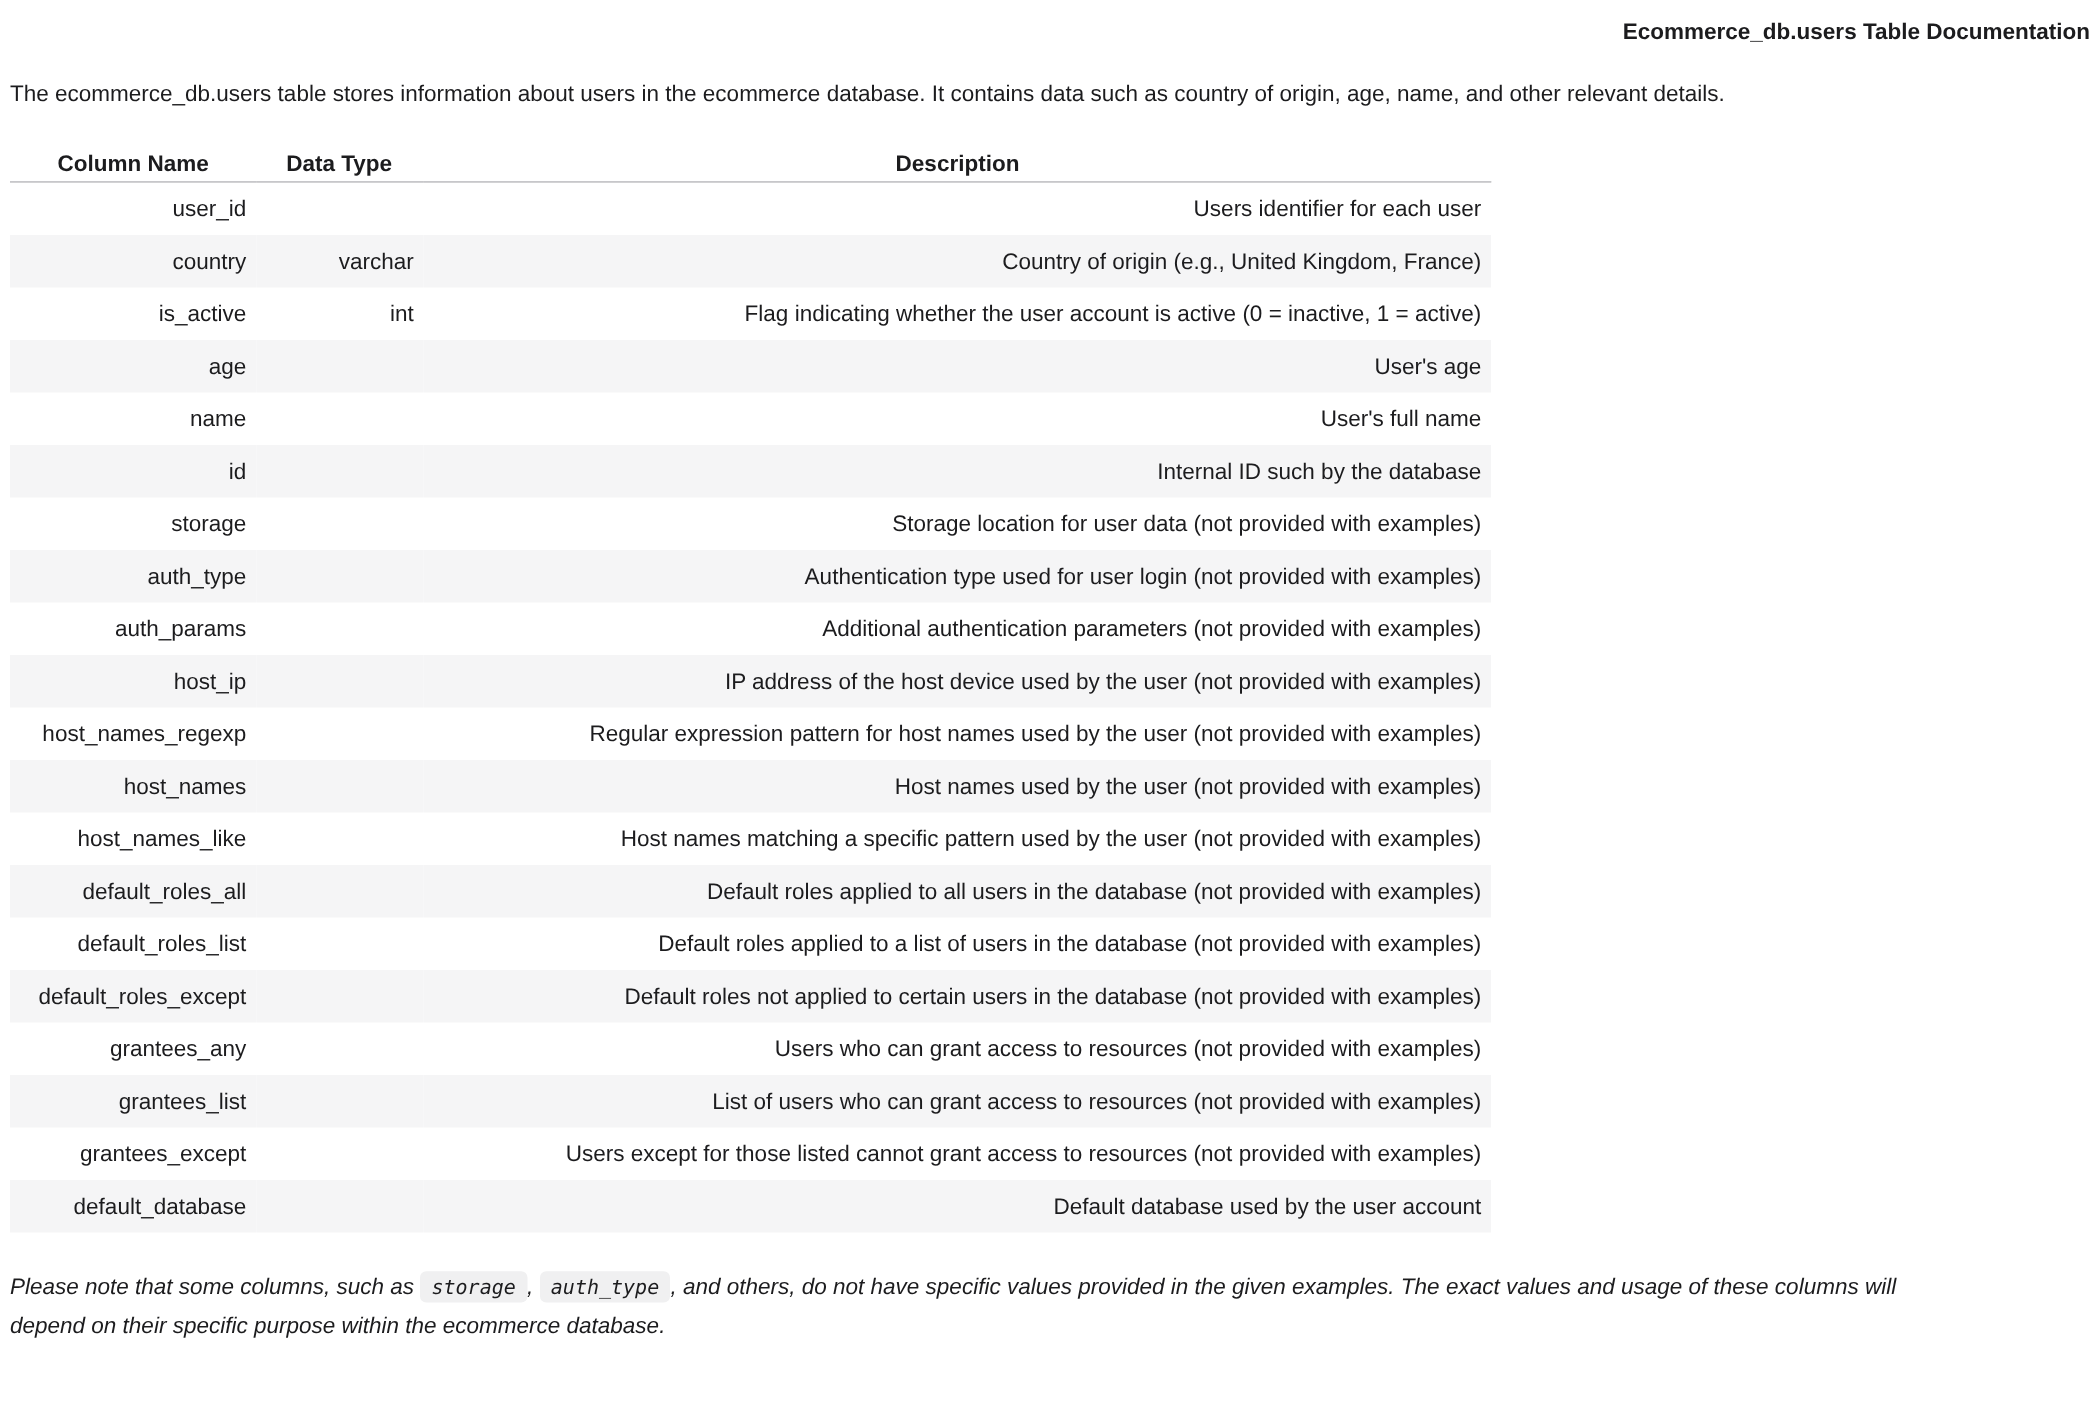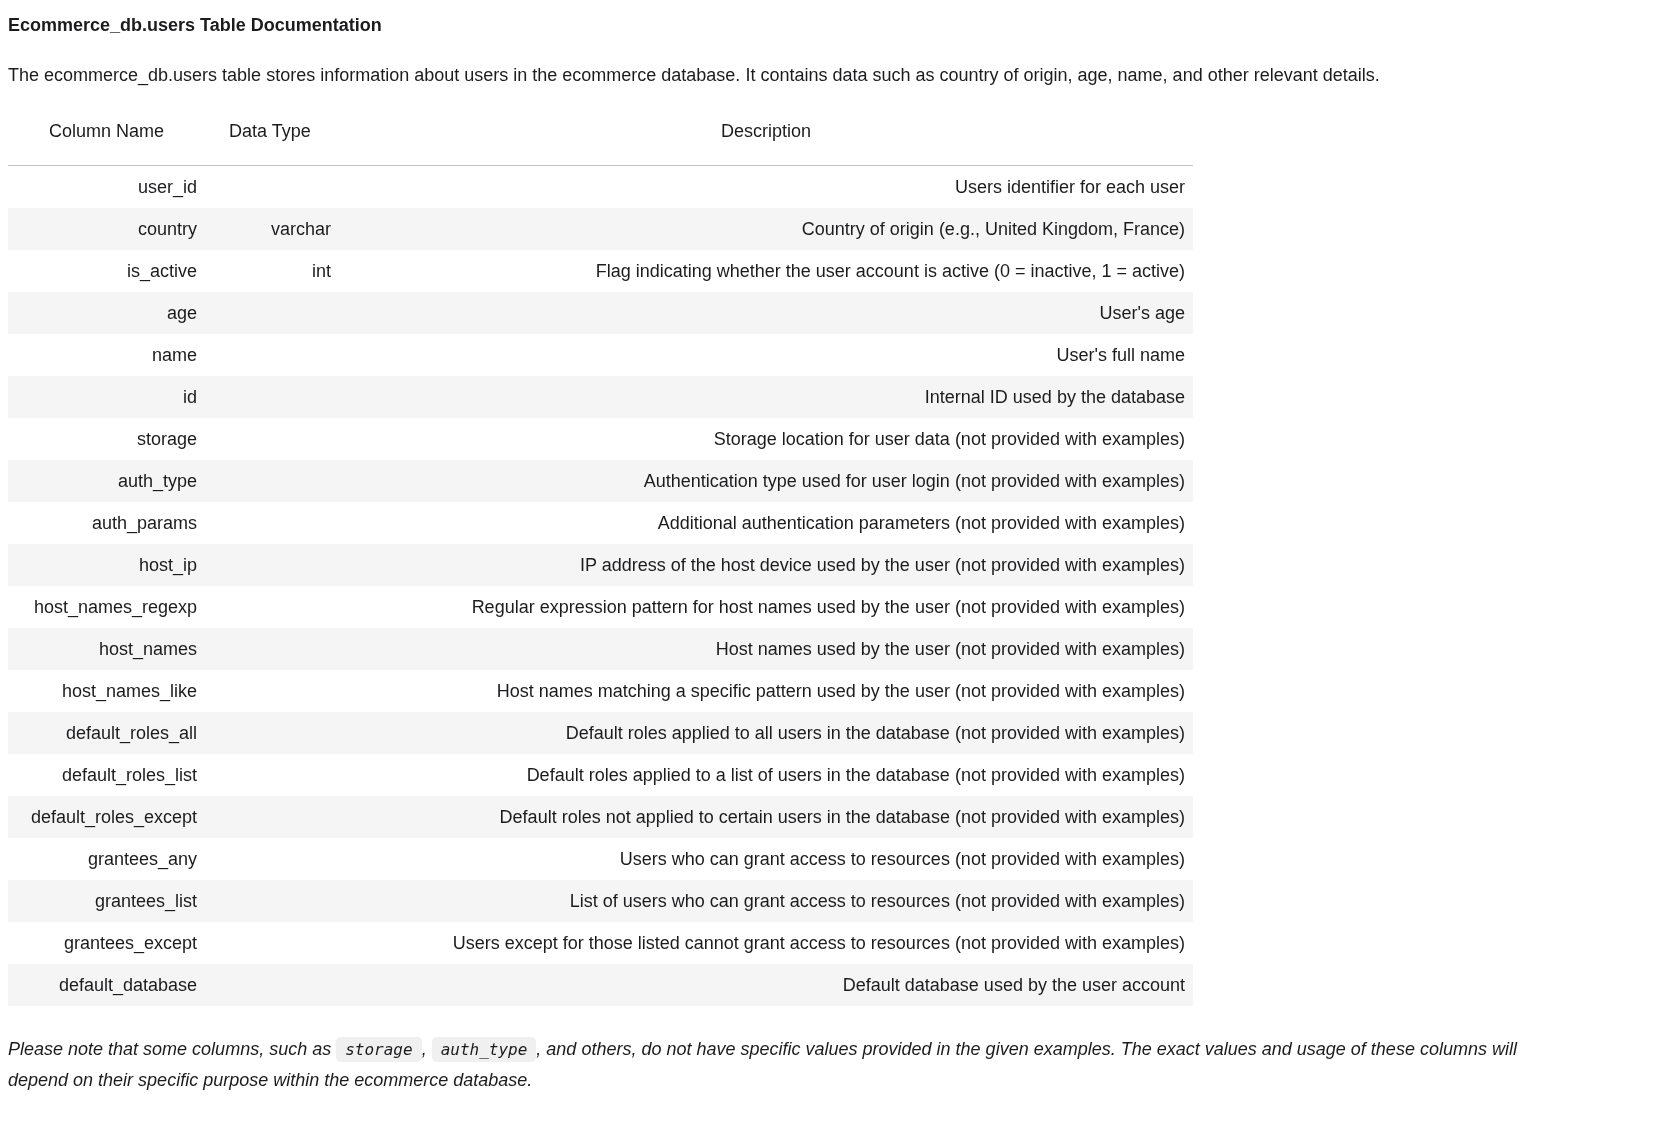--- a/index.html
+++ b/index.html
@@ -15,36 +15,37 @@
     font-family: "Liberation Sans", "DejaVu Sans", sans-serif;
     font-size: 18px;
     color: #1c1c1e;
     -webkit-font-smoothing: antialiased;
   }
   .page-title {
     font-size: 18px;
     font-weight: 700;
     margin: 14px 0 0 0;
     line-height: 22px;
+    text-align: right;
   }
   .intro {
     margin: 24px 0 0 0;
     line-height: 31px;
     max-width: 1530px;
   }
   table.columns-table {
     margin-top: 21px;
     border-collapse: collapse;
     table-layout: fixed;
     width: 1185px;
   }
   table.columns-table th {
-    font-weight: 400;
+    font-weight: 700;
     font-size: 18px;
-    padding: 8px 8px 23px 8px;
+    padding: 8px 8px 3px 8px;
     border-bottom: 1px solid #c4c4c6;
     line-height: 22px;
     vertical-align: middle;
   }
   table.columns-table th.col-name   { text-align: center; }
   table.columns-table th.col-type   { text-align: left; padding-left: 24px; }
   table.columns-table th.col-desc   { text-align: center; }
   table.columns-table td {
     padding: 10px 8px;
     line-height: 22px;
@@ -112,21 +113,21 @@
         <td class="cell-desc">User's age</td>
       </tr>
       <tr>
         <td class="cell-name">name</td>
         <td class="cell-type"></td>
         <td class="cell-desc">User's full name</td>
       </tr>
       <tr>
         <td class="cell-name">id</td>
         <td class="cell-type"></td>
-        <td class="cell-desc">Internal ID used by the database</td>
+        <td class="cell-desc">Internal ID such by the database</td>
       </tr>
       <tr>
         <td class="cell-name">storage</td>
         <td class="cell-type"></td>
         <td class="cell-desc">Storage location for user data (not provided with examples)</td>
       </tr>
       <tr>
         <td class="cell-name">auth_type</td>
         <td class="cell-type"></td>
         <td class="cell-desc">Authentication type used for user login (not provided with examples)</td>

